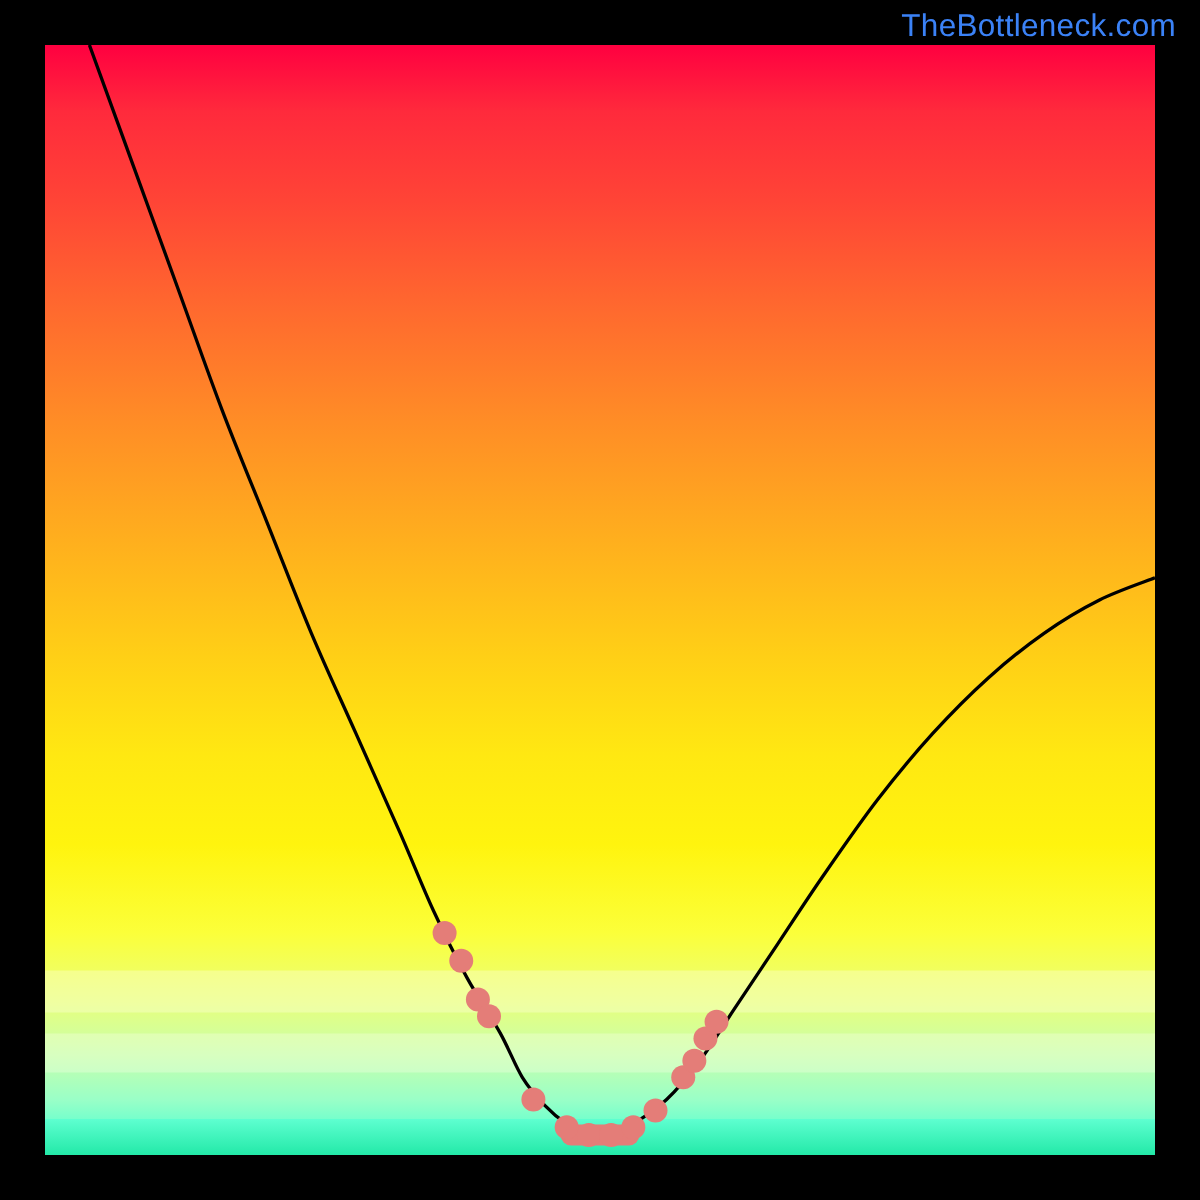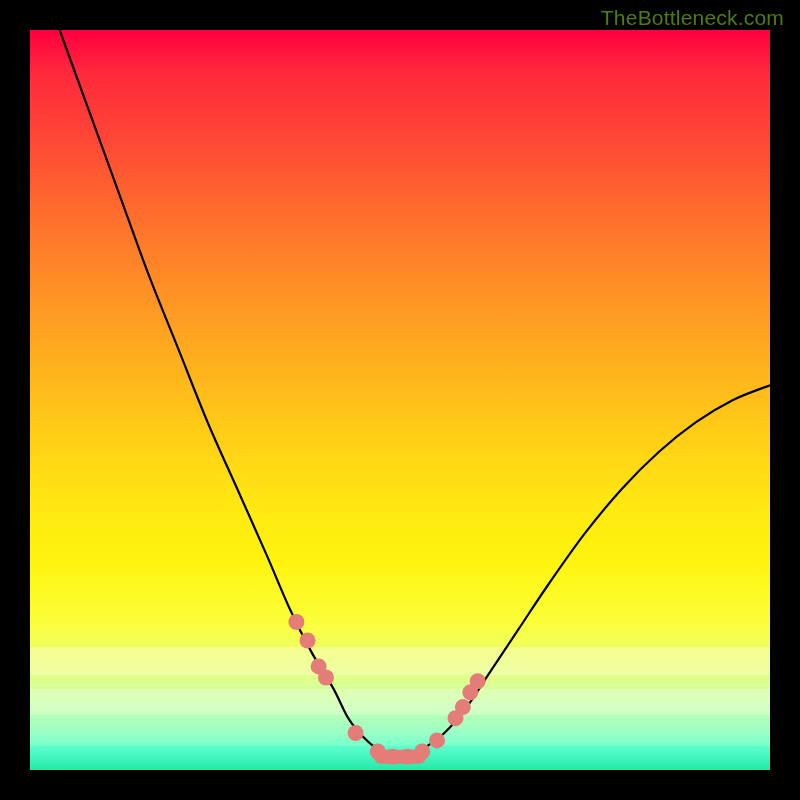--- a/index.html
+++ b/index.html
@@ -69,21 +69,21 @@
     background: rgba(255,255,240,0.3);
   }
   svg.curve {
     position: absolute;
     inset: 0;
   }
   .watermark {
     position: absolute;
     top: 6px;
     right: 16px;
-    color: #4d7c0f;
+    color: #3b82f6;
     font-size: 21px;
     font-weight: 500;
     letter-spacing: 0.2px;
     user-select: none;
   }
 </style>
 </head>
 <body>
 
 <div class="frame">

